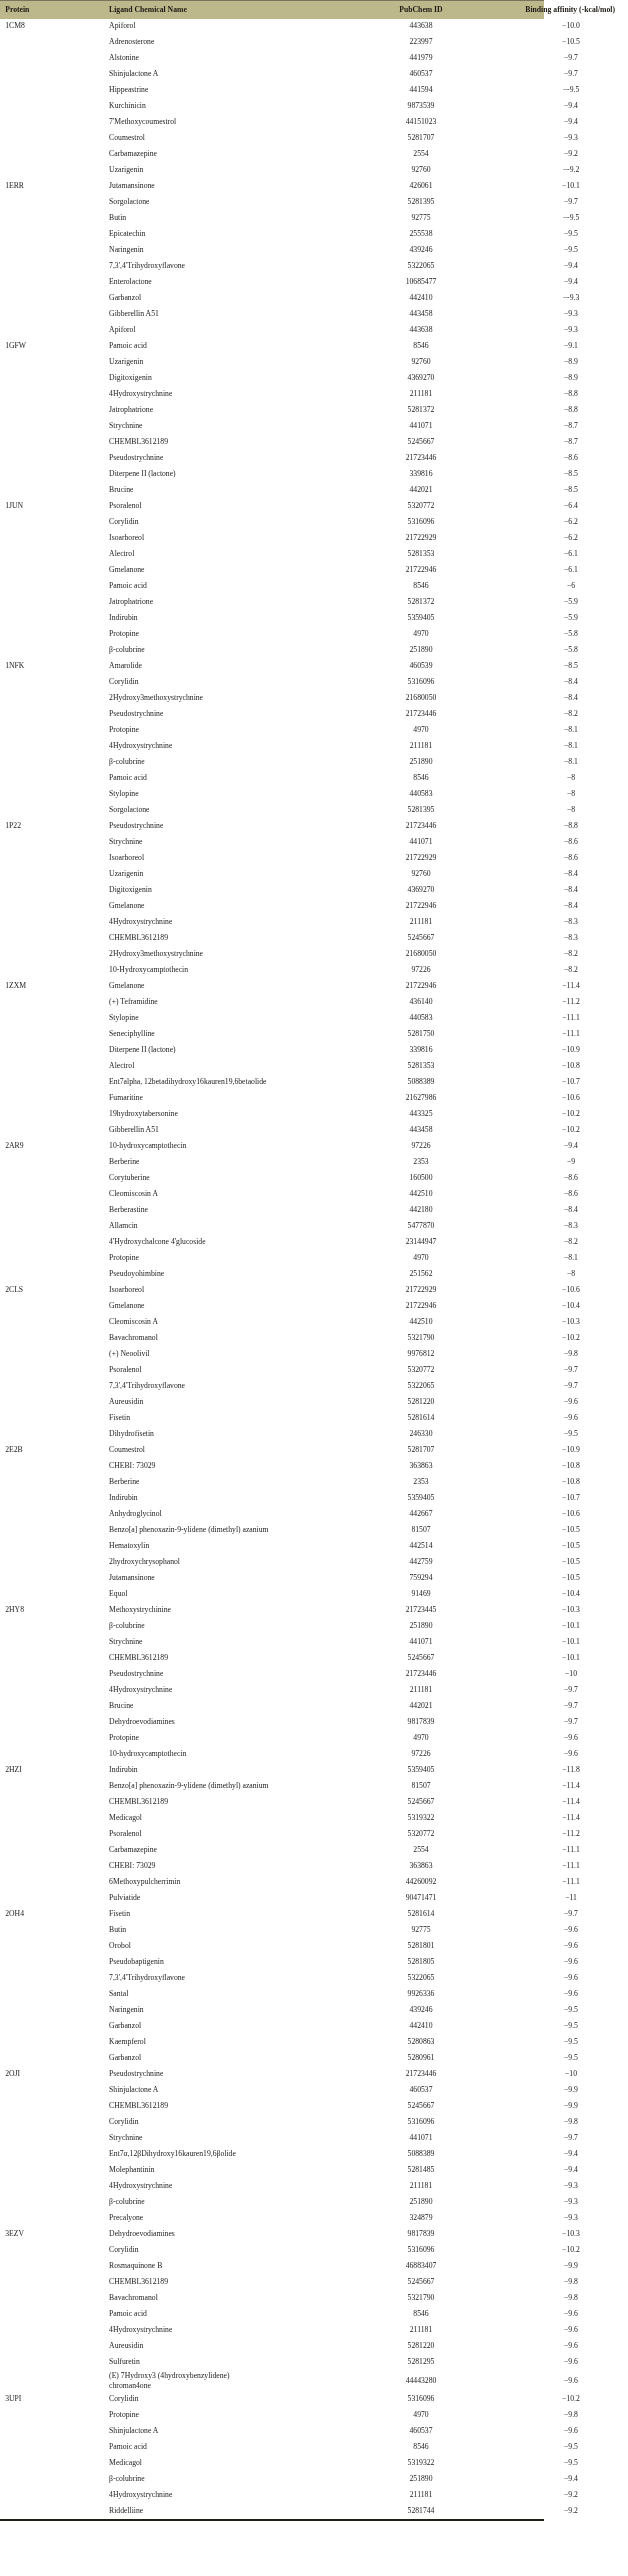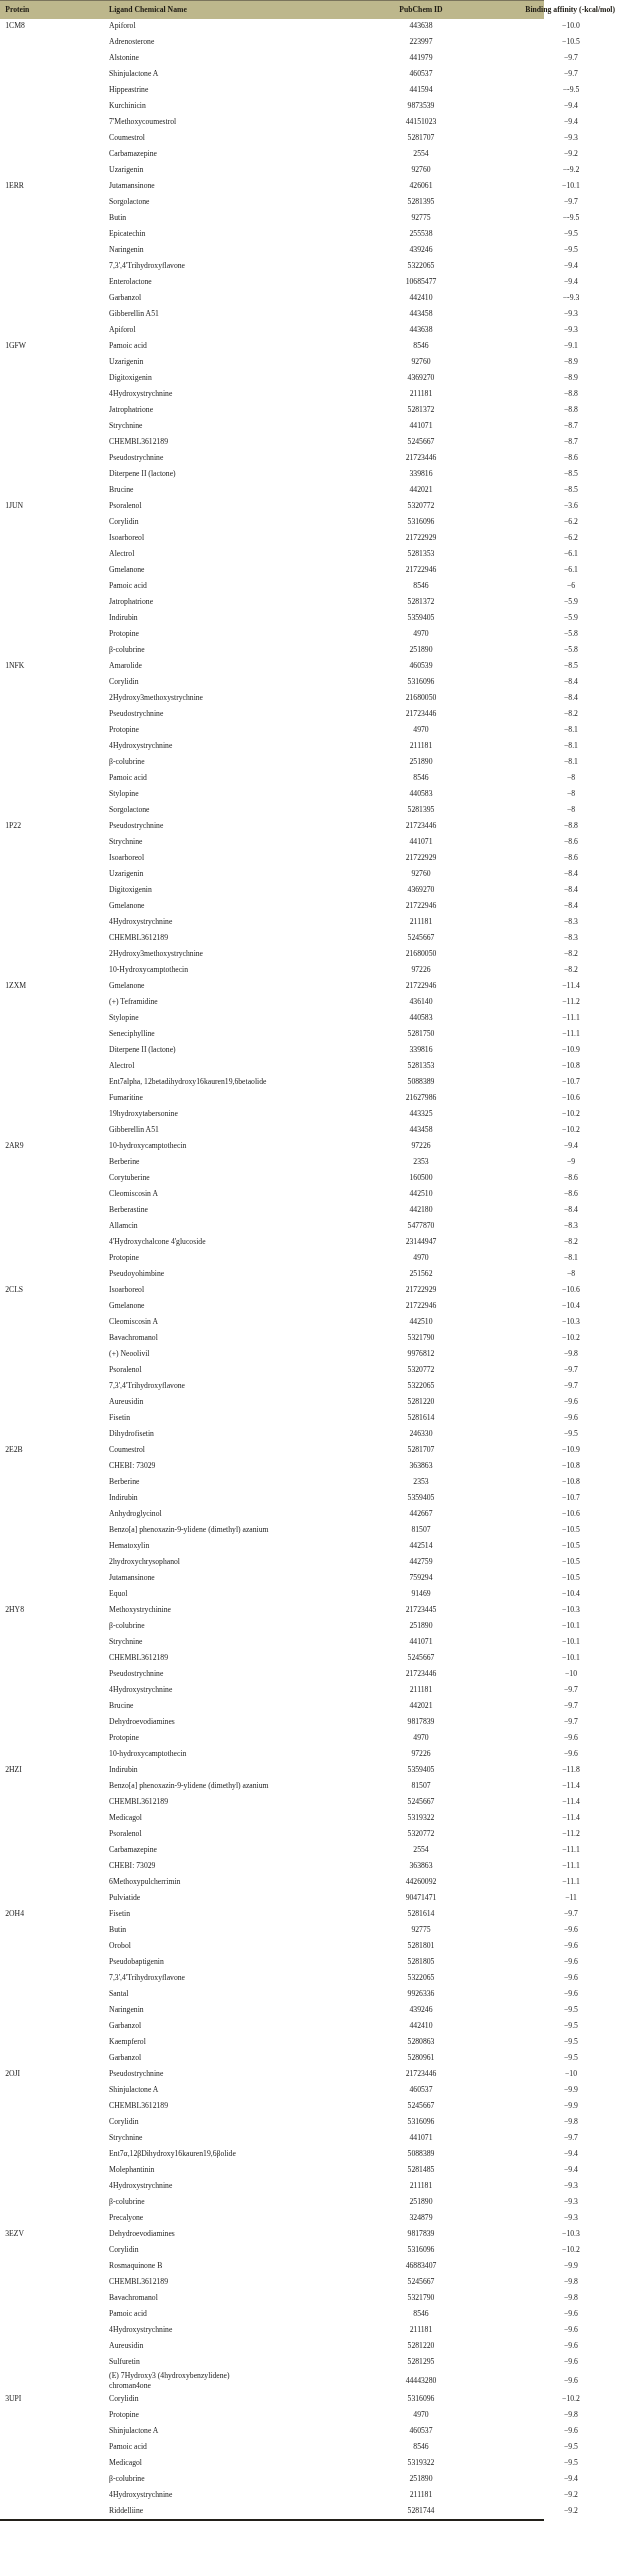--- a/index.html
+++ b/index.html
@@ -212,21 +212,21 @@
       <div class="row">
         <div class="cell c0"></div>
         <div class="cell c1">Brucine</div>
         <div class="cell c2">442021</div>
         <div class="cell c3">−8.5</div>
       </div>
       <div class="row">
         <div class="cell c0">1JUN</div>
         <div class="cell c1">Psoralenol</div>
         <div class="cell c2">5320772</div>
-        <div class="cell c3">−3.6</div>
+        <div class="cell c3">−6.4</div>
       </div>
       <div class="row">
         <div class="cell c0"></div>
         <div class="cell c1">Corylidin</div>
         <div class="cell c2">5316096</div>
         <div class="cell c3">−6.2</div>
       </div>
       <div class="row">
         <div class="cell c0"></div>
         <div class="cell c1">Isoarboreol</div>

